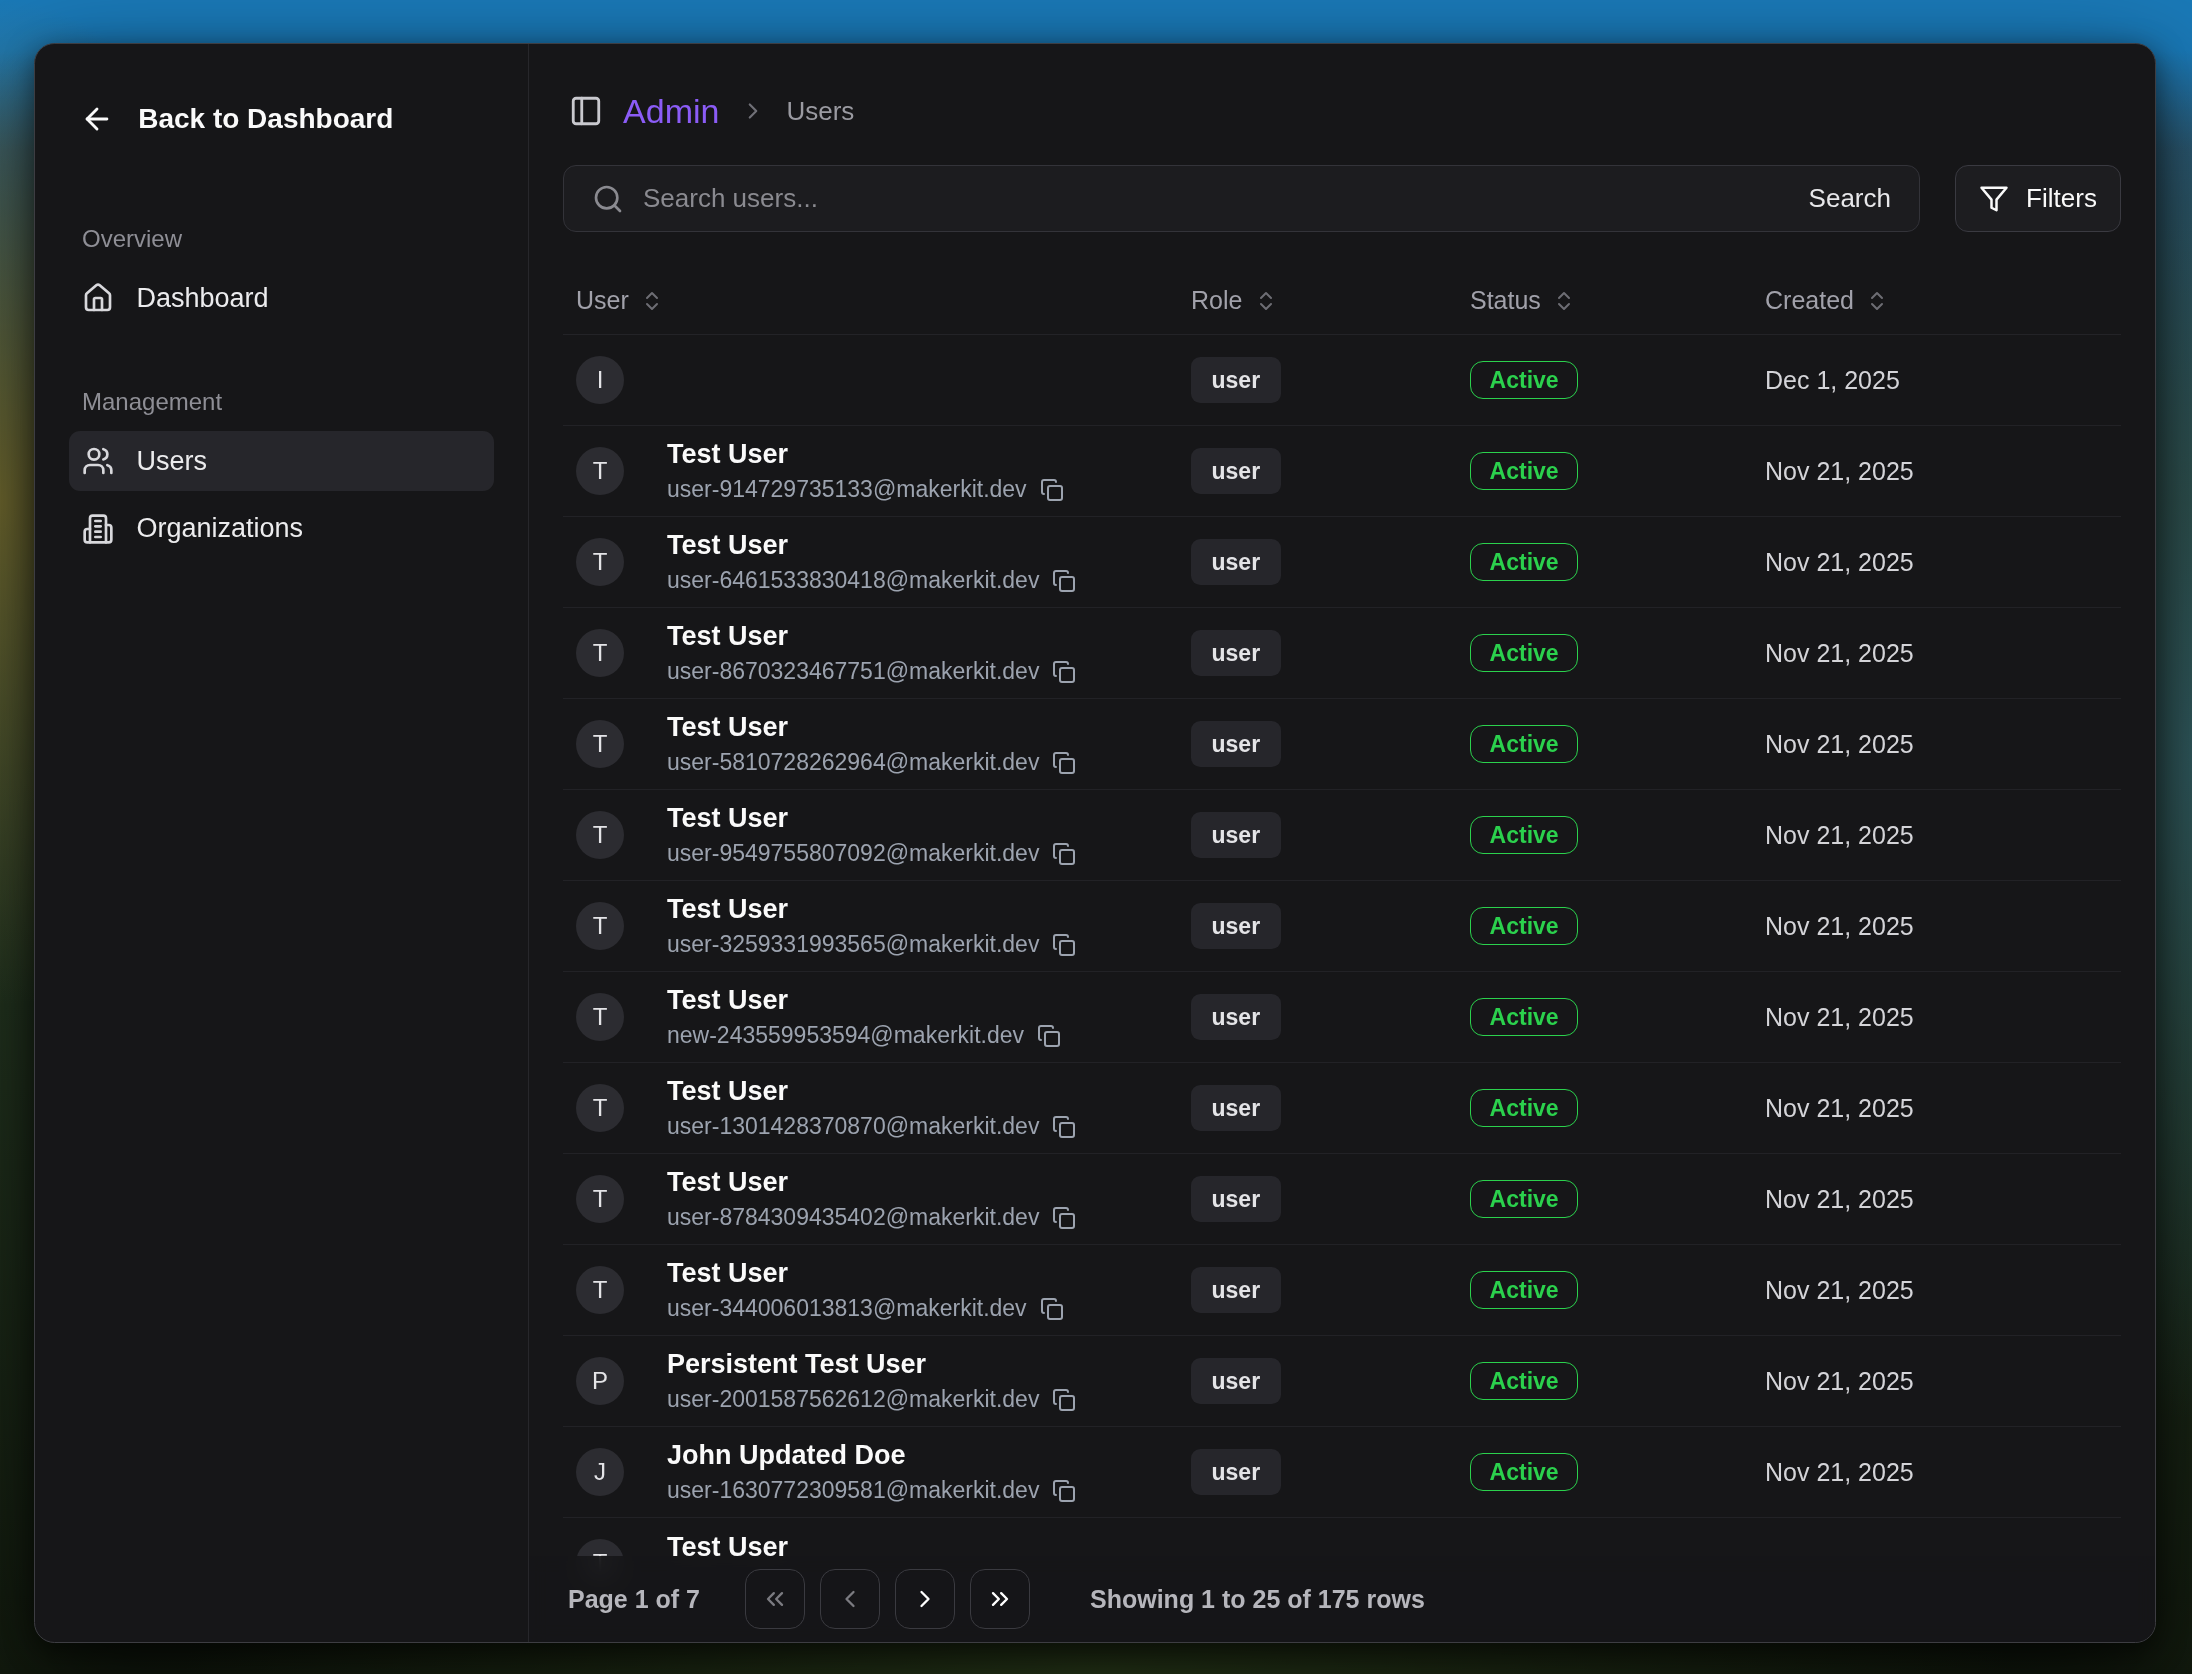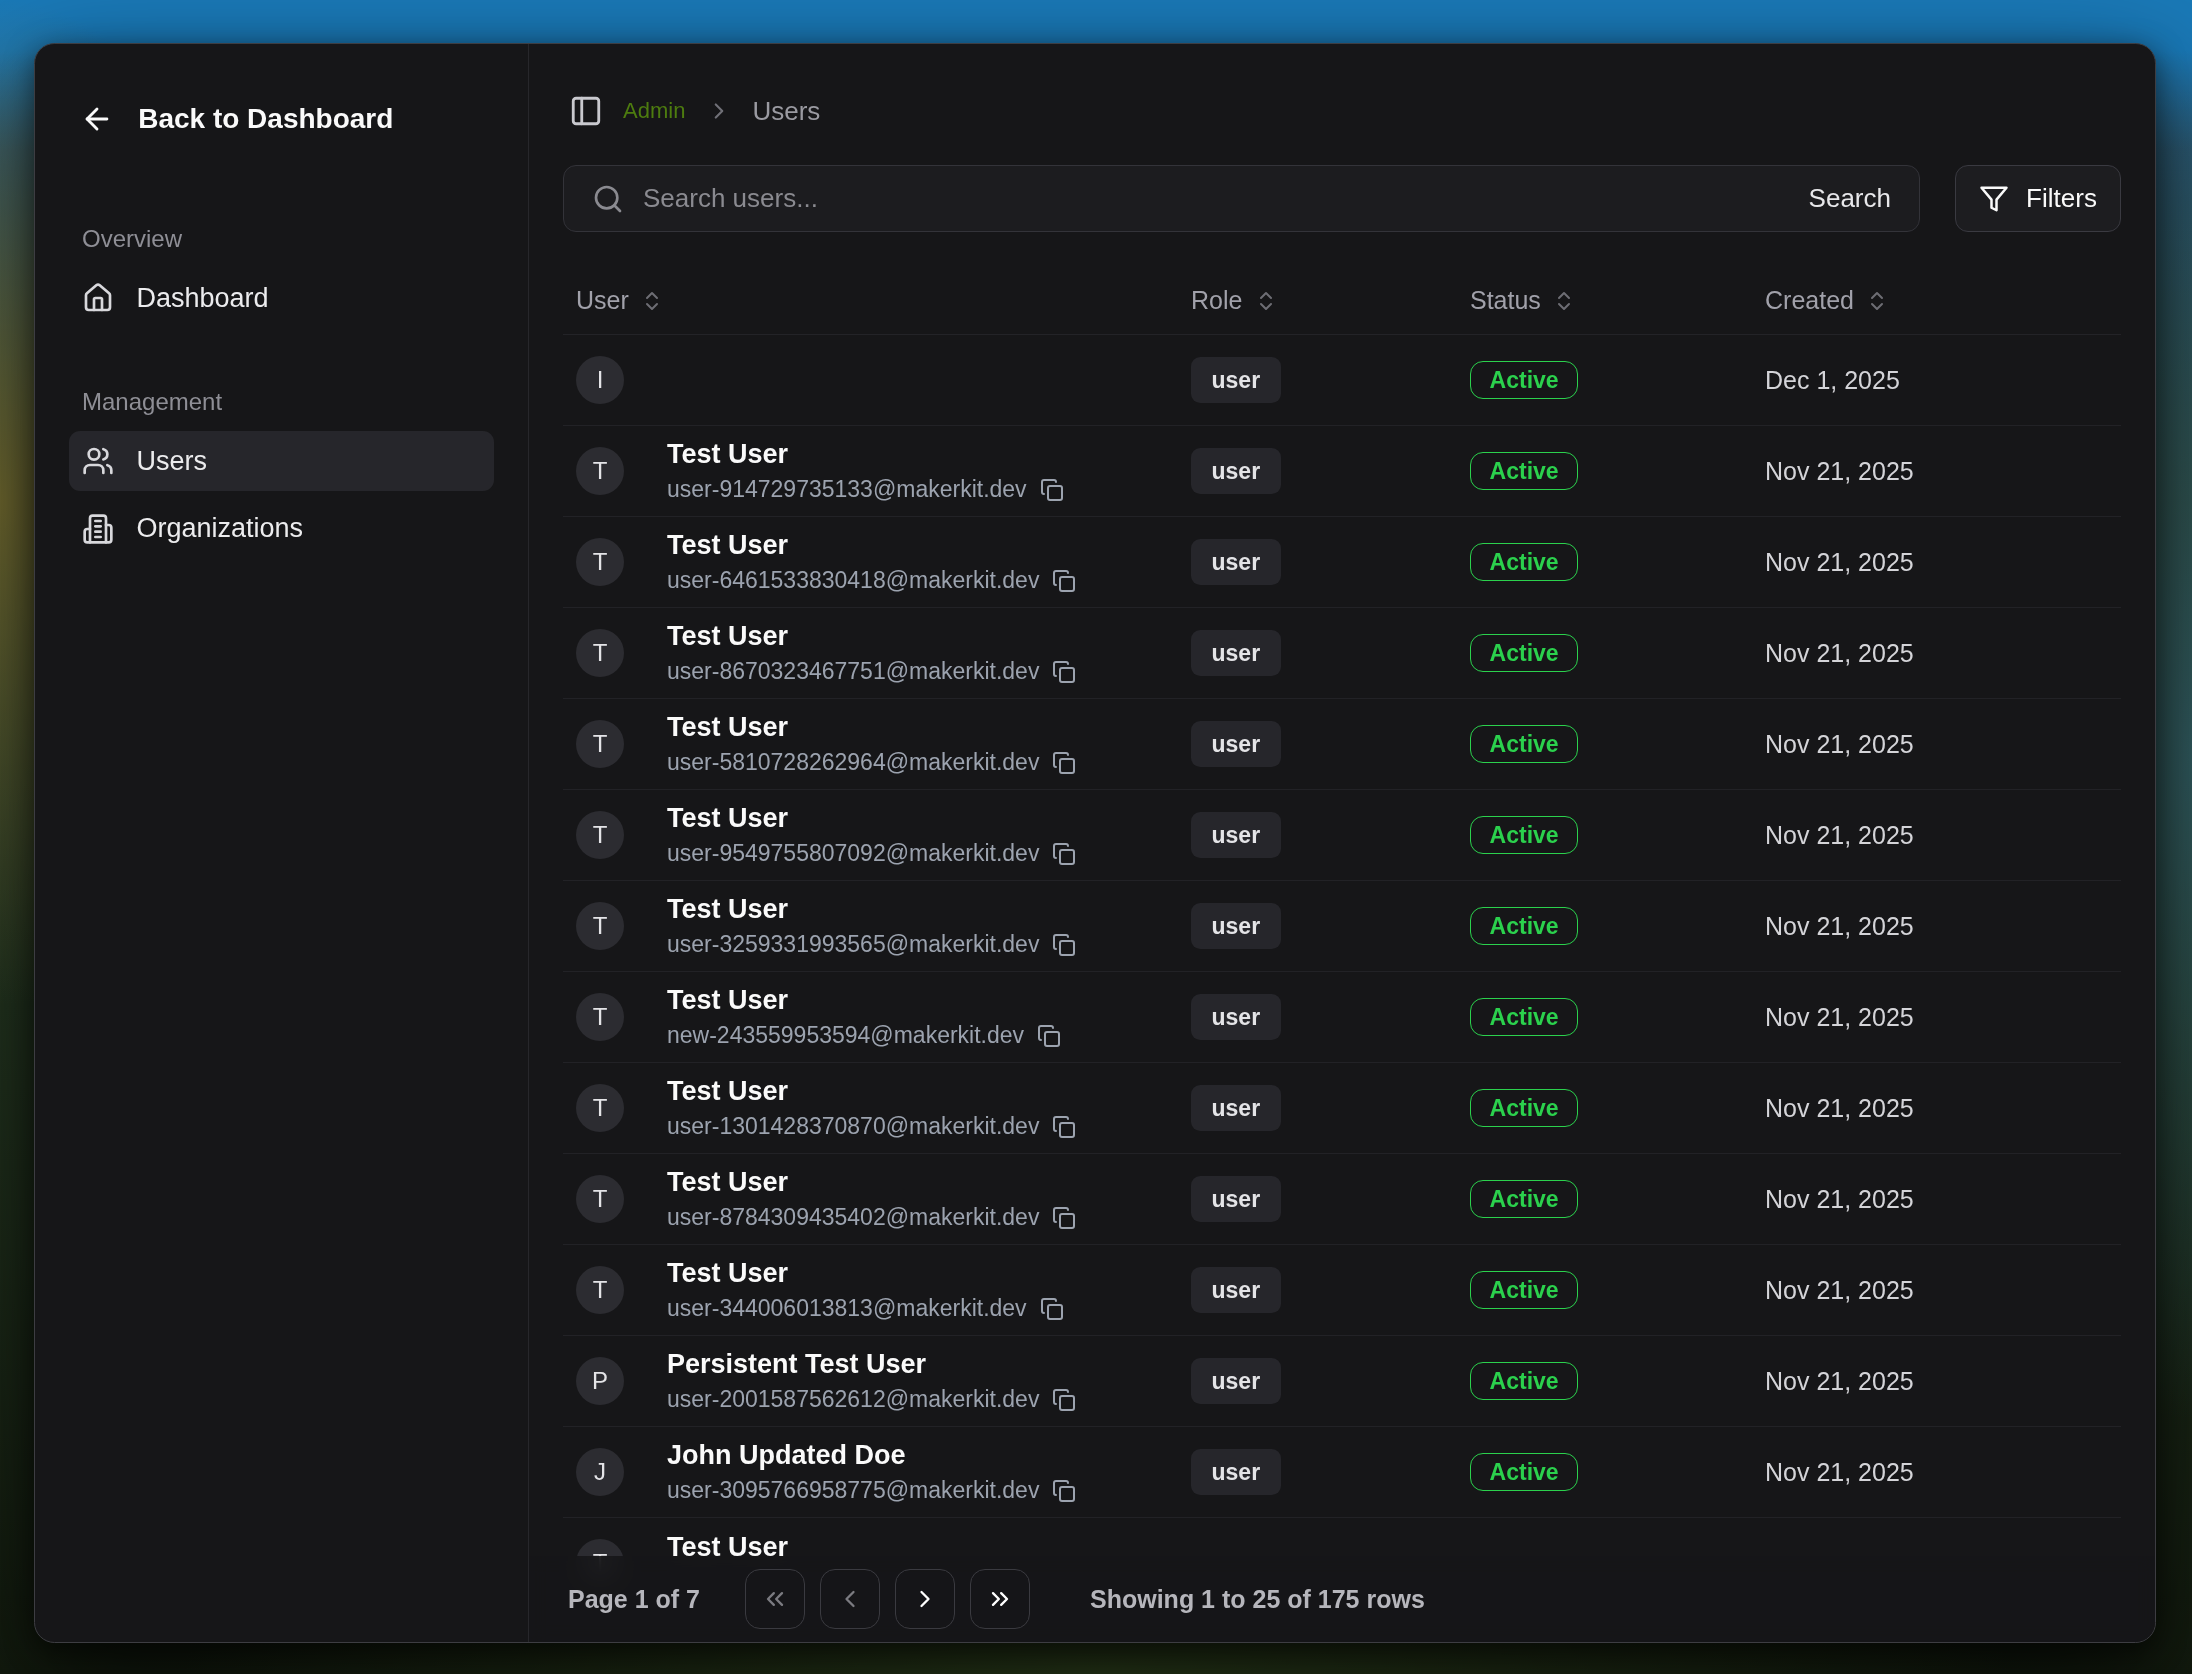--- a/index.html
+++ b/index.html
@@ -31,21 +31,21 @@
   .section-label { color: #8e8e95; font-size: 24px; padding: 0 13px; margin-bottom: 15px; }
   .nav-item { display: flex; align-items: center; gap: 22.4px; padding: 14px 13px; border-radius: 11.2px; color: #ececee; font-size: 27px; cursor: pointer; margin-bottom: 7.5px; }
   .nav-item.active { background: #26262b; }
   .nav-item svg { width: 32px; height: 32px; stroke: #d8d8dc; flex-shrink: 0; }
 
   
   .content { flex: 1; display: flex; flex-direction: column; padding: 41px 34px 0; position: relative; min-width: 0; }
 
   .topbar { display: flex; align-items: center; gap: 20.5px; height: 52px; padding-left: 5.6px; }
   .topbar svg.panel { width: 34px; height: 34px; stroke: #c9c9ce; }
-  .crumb-current { color: #4d7c0f; font-size: 22px; }
+  .crumb-current { color: #8b5cf6; font-size: 34px; }
   .crumb-sep svg { width: 26px; height: 26px; stroke: #6f6f76; display: block; }
   .crumb-last { color: #9a9aa1; font-size: 26px; }
 
   .search-row { display: flex; gap: 35px; margin-top: 28px; }
   .search-box { flex: 1; height: 67px; background: #1c1c1f; border: 0.9px solid #333339; border-radius: 13px; display: flex; align-items: center; padding: 0 28px; gap: 19px; }
   .search-box svg { width: 32px; height: 32px; stroke: #8a8a90; flex-shrink: 0; }
   .search-box input { flex: 1; background: transparent; border: none; outline: none; color: #e7e7ea; font-size: 26px; font-family: inherit; }
   .search-box input::placeholder { color: #8a8a90; }
   .search-go { background: none; border: none; color: #e7e7ea; font-size: 26px; font-family: inherit; cursor: pointer; }
   .filters-btn { width: 166px; height: 67px; background: #1d1d20; border: 0.9px solid #3a3a41; border-radius: 13px; color: #fafafa; font-size: 26px; font-family: inherit; display: flex; align-items: center; justify-content: center; gap: 17px; cursor: pointer; }
@@ -480,21 +480,21 @@
             <i></i>
           </button>
       </div>
 
       <div class="row grid-cols">
         <div class="user-cell">
           <div class="avatar">J</div>
           <div>
             <div class="uname">John Updated Doe</div>
             <div class="uemail">
-              <span>user-3095766958775@makerkit.dev</span>
+              <span>user-1630772309581@makerkit.dev</span>
               <svg viewBox="0 0 24 24" fill="none" stroke-width="2" stroke-linecap="round" stroke-linejoin="round">
                   <rect width="14" height="14" x="8" y="8" rx="2"></rect>
                   <path d="M4 16c-1.1 0-2-.9-2-2V4c0-1.1.9-2 2-2h10c1.1 0 2 .9 2 2"></path>
                 </svg>
             </div>
           </div>
         </div>
         <span class="role-badge">user</span>
         <span class="status-badge">Active</span>
         <span class="date">Nov 21, 2025</span>

